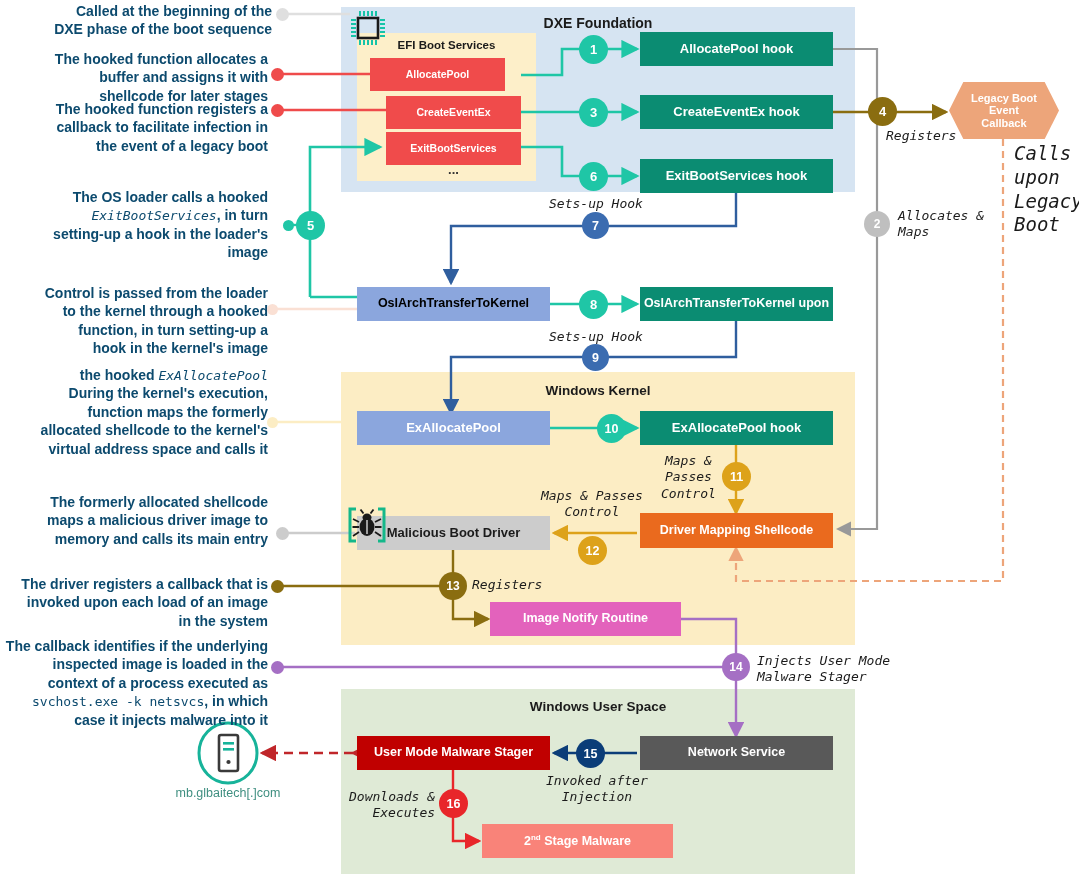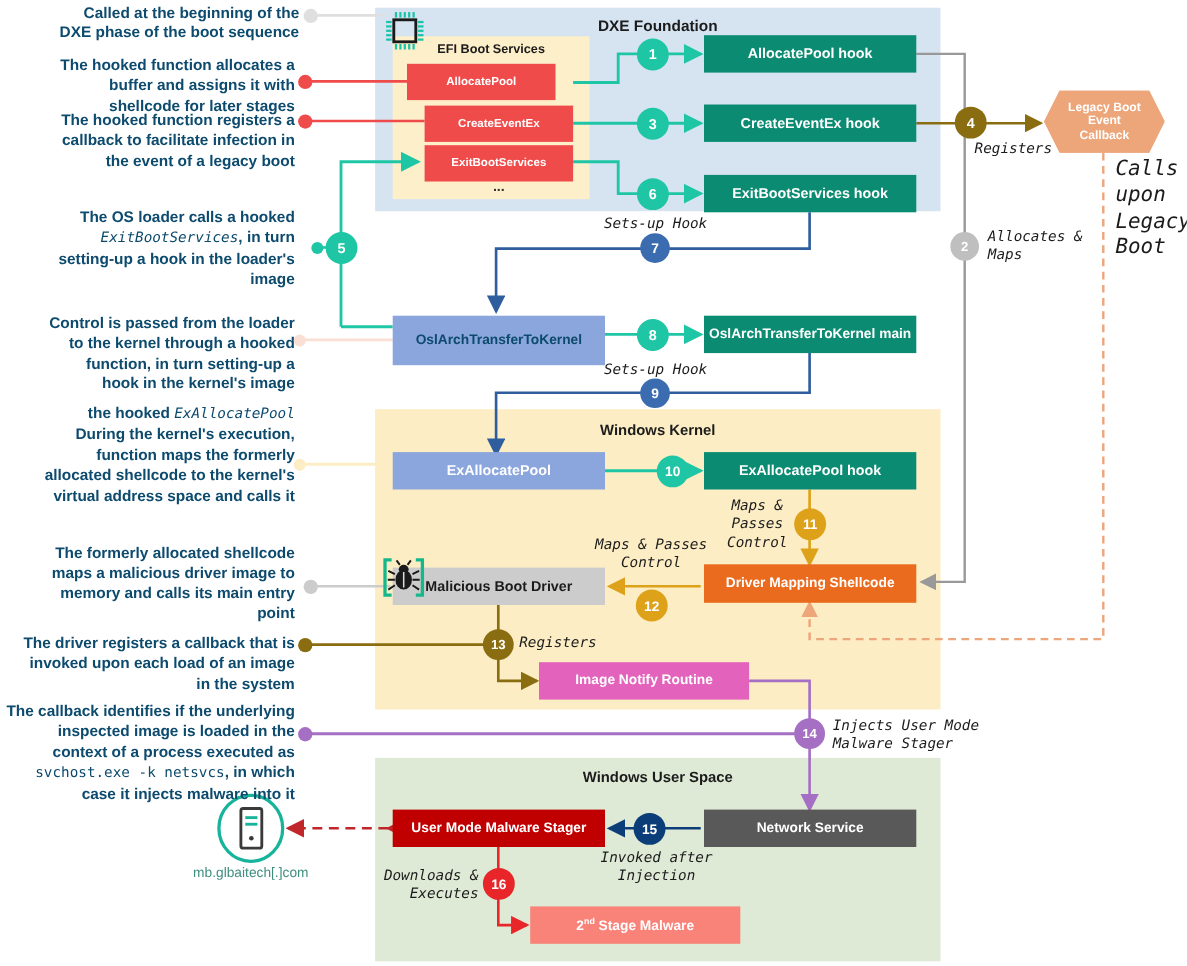--- a/index.html
+++ b/index.html
@@ -148,22 +148,22 @@
   <div class="node" style="left:640px;top:159px;width:193px;height:34px;background:#0b8c72;color:#fff;font-size:13px;">ExitBootServices hook</div>
 
   <div style="position:absolute;left:949px;top:82px;width:110px;height:57px;background:#eda57a;
               clip-path:polygon(13% 0%, 87% 0%, 100% 50%, 87% 100%, 13% 100%, 0% 50%);
               display:flex;align-items:center;justify-content:center;text-align:center;">
     <span style="color:#fff;font-weight:bold;font-size:11px;line-height:1.15;white-space:pre-line;">Legacy Boot
 Event
 Callback</span>
   </div>
 
-  <div class="node" style="left:357px;top:287px;width:193px;height:45px;background:#8ba6dd;color:#0c4a6e;font-size:12.5px;">OslArchTransferToKernel</div>
-  <div class="node" style="left:640px;top:287px;width:193px;height:34px;background:#0b8c72;color:#fff;font-size:12.5px;">OslArchTransferToKernel main</div>
+  <div class="node" style="left:357px;top:287px;width:193px;height:34px;background:#8ba6dd;color:#000000;font-size:12.5px;">OslArchTransferToKernel</div>
+  <div class="node" style="left:640px;top:287px;width:193px;height:34px;background:#0b8c72;color:#fff;font-size:12.5px;">OslArchTransferToKernel upon</div>
 
   <div class="node" style="left:357px;top:411px;width:193px;height:34px;background:#8ba6dd;color:#fff;font-size:13px;">ExAllocatePool</div>
   <div class="node" style="left:640px;top:411px;width:193px;height:34px;background:#0b8c72;color:#fff;font-size:13px;">ExAllocatePool hook</div>
 
   <div class="node" style="left:357px;top:516px;width:193px;height:34px;background:#cccccc;color:#1b1b1b;font-size:13px;">Malicious Boot Driver</div>
 
   <div style="position:absolute;left:345px;top:503px;width:44px;height:44px;">
     <svg width="44" height="44" viewBox="0 0 44 44">
       <path d="M11,6 L5,6 L5,38 L11,38" fill="none" stroke="#14b88a" stroke-width="3"></path>
       <path d="M33,6 L39,6 L39,38 L33,38" fill="none" stroke="#14b88a" stroke-width="3"></path>
@@ -306,21 +306,20 @@
     <div>During the kernel's execution,</div>
     <div>function maps the formerly</div>
     <div>allocated shellcode to the kernel's</div>
     <div>virtual address space and calls it</div>
   </div>
 
   <div class="ann" style="left:10px;top:493px;width:258px;text-align:right;font-size:14px;">
     <div>The formerly allocated shellcode</div>
     <div>maps a malicious driver image to</div>
     <div>memory and calls its main entry</div>
-    <div>point</div>
   </div>
 
   <div class="ann" style="left:6px;top:575px;width:262px;text-align:right;font-size:14px;">
     <div>The driver registers a callback  that is</div>
     <div>invoked upon each load of an image</div>
     <div>in the system</div>
   </div>
 
   <div class="ann" style="left:0px;top:637px;width:268px;text-align:right;font-size:14px;">
     <div>The callback identifies if the underlying</div>

